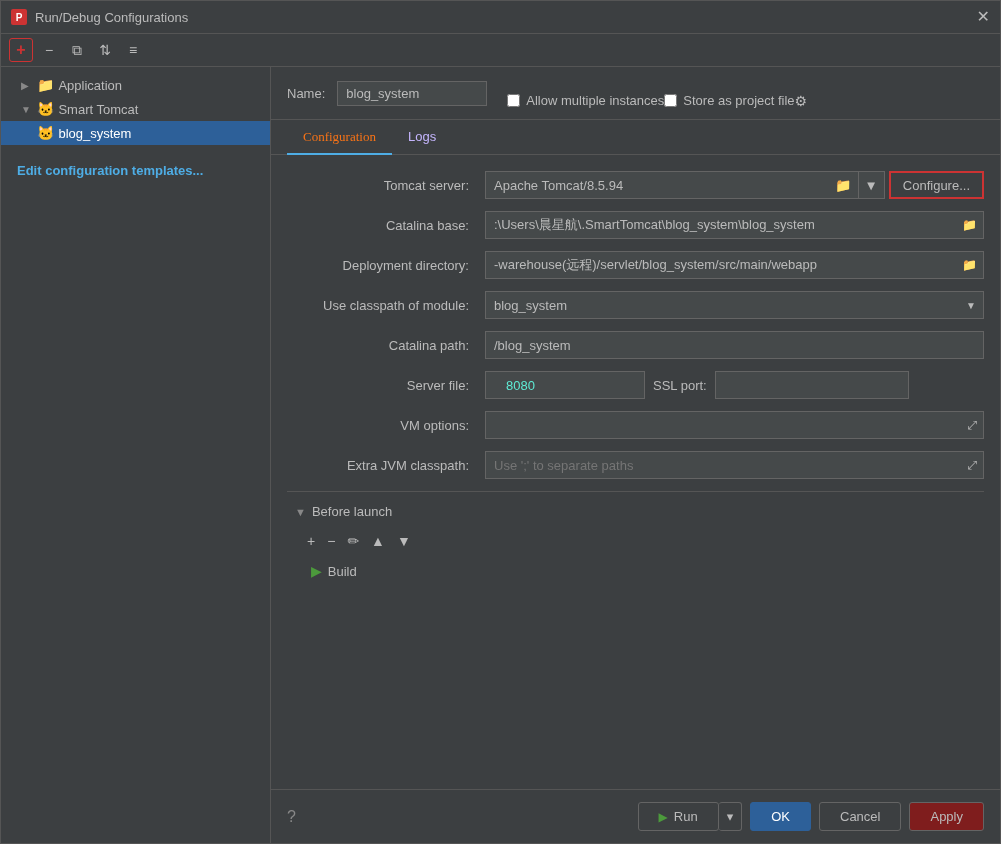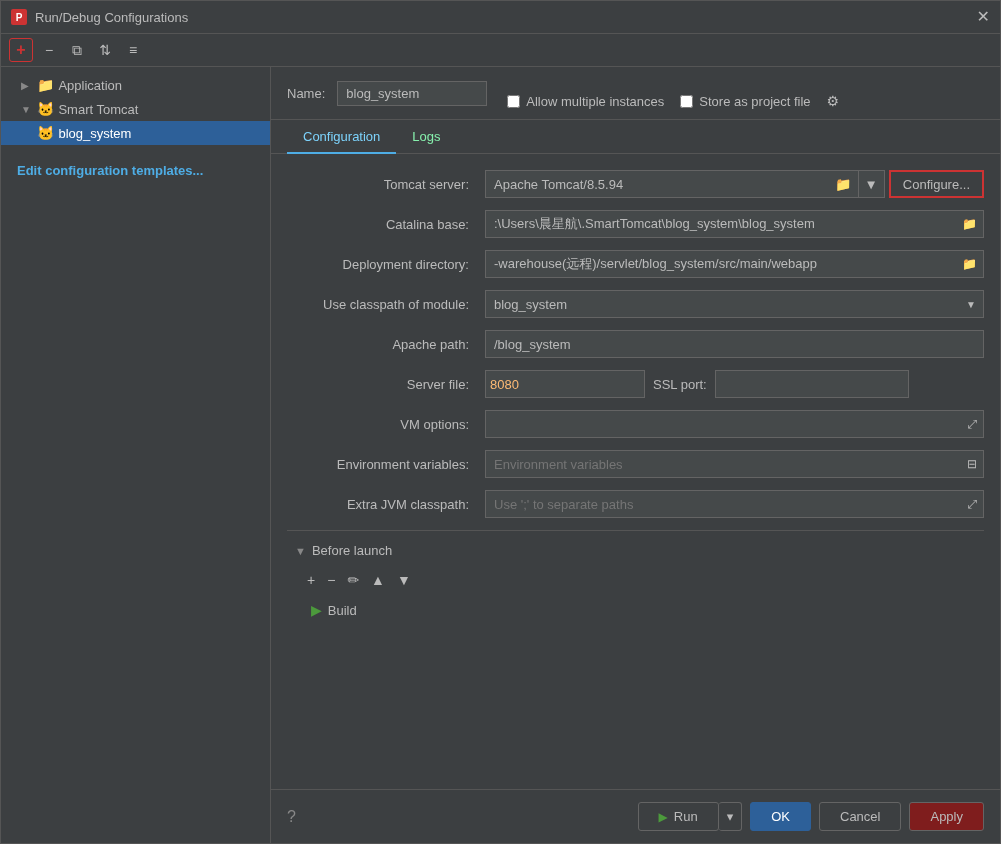--- a/index.html
+++ b/index.html
@@ -25,28 +25,28 @@
     .sidebar-item .icon { font-size: 14px; flex-shrink: 0; }
     .sidebar-expand { width: 12px; font-size: 10px; color: #888; flex-shrink: 0; cursor: pointer; }
     .indent1 { padding-left: 20px; }
     .indent2 { padding-left: 36px; }
 
     .right-panel { flex: 1; display: flex; flex-direction: column; overflow: hidden; background: #3c3f41; }
 
     .header-bar { display: flex; align-items: center; padding: 10px 16px; gap: 12px; border-bottom: 1px solid #555; flex-wrap: wrap; }
     .name-label { color: #bbbbbb; font-size: 13px; }
     .name-input { background: #45494a; border: 1px solid #646464; color: #bbbbbb; padding: 4px 8px; font-size: 13px; width: 150px; outline: none; }
-    .header-options { display: flex; align-items: center; gap: 16px; margin-left: 8px; margin-top: 16px; }
+    .header-options { display: flex; align-items: flex-start; gap: 0; margin-left: 8px; margin-top: 16px; }
     .checkbox-label { display: flex; align-items: center; gap: 6px; cursor: pointer; color: #bbbbbb; font-size: 13px; }
     .checkbox-label input[type=checkbox] { width: 13px; height: 13px; accent-color: #2d6099; }
     .gear-btn { background: transparent; border: none; color: #bbbbbb; cursor: pointer; font-size: 14px; }
 
     .tabs { display: flex; border-bottom: 1px solid #555; padding: 0 16px; }
-    .tab { padding: 8px 16px; cursor: pointer; color: #86efac; font-size: 13px; border-bottom: 2px solid transparent; position: relative; top: 1px; }
-    .tab.active { color: #7dd3fc; border-bottom: 2px solid #4eade5; }
+    .tab { padding: 8px 16px; cursor: pointer; color: #c4b5fd; font-size: 13px; border-bottom: 2px solid transparent; position: relative; top: 1px; }
+    .tab.active { color: #f97316; border-bottom: 2px solid #4eade5; font-family: Liberation Serif, serif; }
 
     .config-panel { flex: 1; overflow-y: auto; padding: 16px; }
 
     .form-row { display: flex; align-items: center; margin-bottom: 12px; gap: 8px; }
     .form-label { width: 190px; flex-shrink: 0; color: #bbbbbb; font-size: 13px; text-align: right; padding-right: 8px; }
     .form-field { flex: 1; display: flex; align-items: center; gap: 4px; }
 
     .text-input { background: #45494a; border: 1px solid #646464; color: #bbbbbb; padding: 4px 8px; font-size: 13px; width: 100%; outline: none; height: 28px; }
     .text-input::placeholder { color: #666; font-style: italic; font-family: monospace; font-size: 12px; }
 
@@ -58,21 +58,21 @@
 
     .folder-btn { background: #45494a; border: 1px solid #646464; border-left: none; color: #bbbbbb; padding: 0 6px; cursor: pointer; height: 28px; display: flex; align-items: center; font-size: 12px; }
 
     .expand-btn { background: #45494a; border: 1px solid #646464; border-left: none; color: #bbbbbb; padding: 0 6px; cursor: pointer; height: 28px; display: flex; align-items: center; font-size: 12px; }
 
     .select-wrapper { flex: 1; display: flex; position: relative; }
     .select-wrapper select { flex: 1; background: #45494a; border: 1px solid #646464; color: #bbbbbb; padding: 4px 8px; font-size: 13px; outline: none; height: 28px; appearance: none; cursor: pointer; }
     .select-wrapper::after { content: '▼'; position: absolute; right: 8px; top: 50%; transform: translateY(-50%); color: #bbbbbb; font-size: 10px; pointer-events: none; }
 
     .port-row { display: flex; align-items: center; gap: 8px; }
-    .port-input { background: #45494a; border: 1px solid #646464; color: #fdba74; padding: 4px 4px; font-size: 13px; width: 160px; outline: none; height: 28px; }
+    .port-input { background: #45494a; border: 1px solid #646464; color: #5eead4; padding: 4px 20px; font-size: 13px; width: 160px; outline: none; height: 28px; }
 
     .ssl-label { color: #bbbbbb; white-space: nowrap; }
 
     .before-launch { border-top: 1px solid #555; margin-top: 8px; padding-top: 12px; }
     .before-launch-header { display: flex; align-items: center; gap: 6px; margin-bottom: 8px; cursor: pointer; padding: 0 0 0 8px; }
     .before-launch-title { color: #bbbbbb; font-size: 13px; }
     .before-launch-chevron { color: #888; font-size: 11px; }
 
     .before-launch-toolbar { display: flex; gap: 4px; padding: 4px 16px; }
     .bl-btn { background: transparent; border: none; color: #bbbbbb; cursor: pointer; font-size: 14px; padding: 2px 4px; }
@@ -206,21 +206,21 @@
           <div class="form-field">
             <div class="select-wrapper">
               <select>
                 <option value="blog_system">blog_system</option>
               </select>
             </div>
           </div>
         </div>
 
         <div class="form-row">
-          <span class="form-label">Apache path:</span>
+          <span class="form-label">Catalina path:</span>
           <div class="form-field">
             <input class="text-input" type="text" value="/blog_system" style="">
           </div>
         </div>
 
         <div class="form-row">
           <span class="form-label">Server file:</span>
           <div class="form-field">
             <div class="port-row">
               <input class="text-input port-input" type="text" value="8080" style="">
@@ -234,29 +234,20 @@
         <div class="form-row">
           <span class="form-label">VM options:</span>
           <div class="form-field">
             <div class="combo-wrapper" style="flex:1;">
               <input class="combo-input" type="text" value="" style="">
               <button class="expand-btn">⤢</button>
             </div>
           </div>
         </div>
 
-        <div class="form-row">
-          <span class="form-label">Environment variables:</span>
-          <div class="form-field">
-            <div class="combo-wrapper" style="flex:1;">
-              <input class="combo-input" type="text" placeholder="Environment variables" style="">
-              <button class="expand-btn">⊟</button>
-            </div>
-          </div>
-        </div>
 
         <div class="form-row">
           <span class="form-label">Extra JVM classpath:</span>
           <div class="form-field">
             <div class="combo-wrapper" style="flex:1;">
               <input class="combo-input" type="text" placeholder="Use ';' to separate paths" style="">
               <button class="expand-btn">⤢</button>
             </div>
           </div>
         </div>

